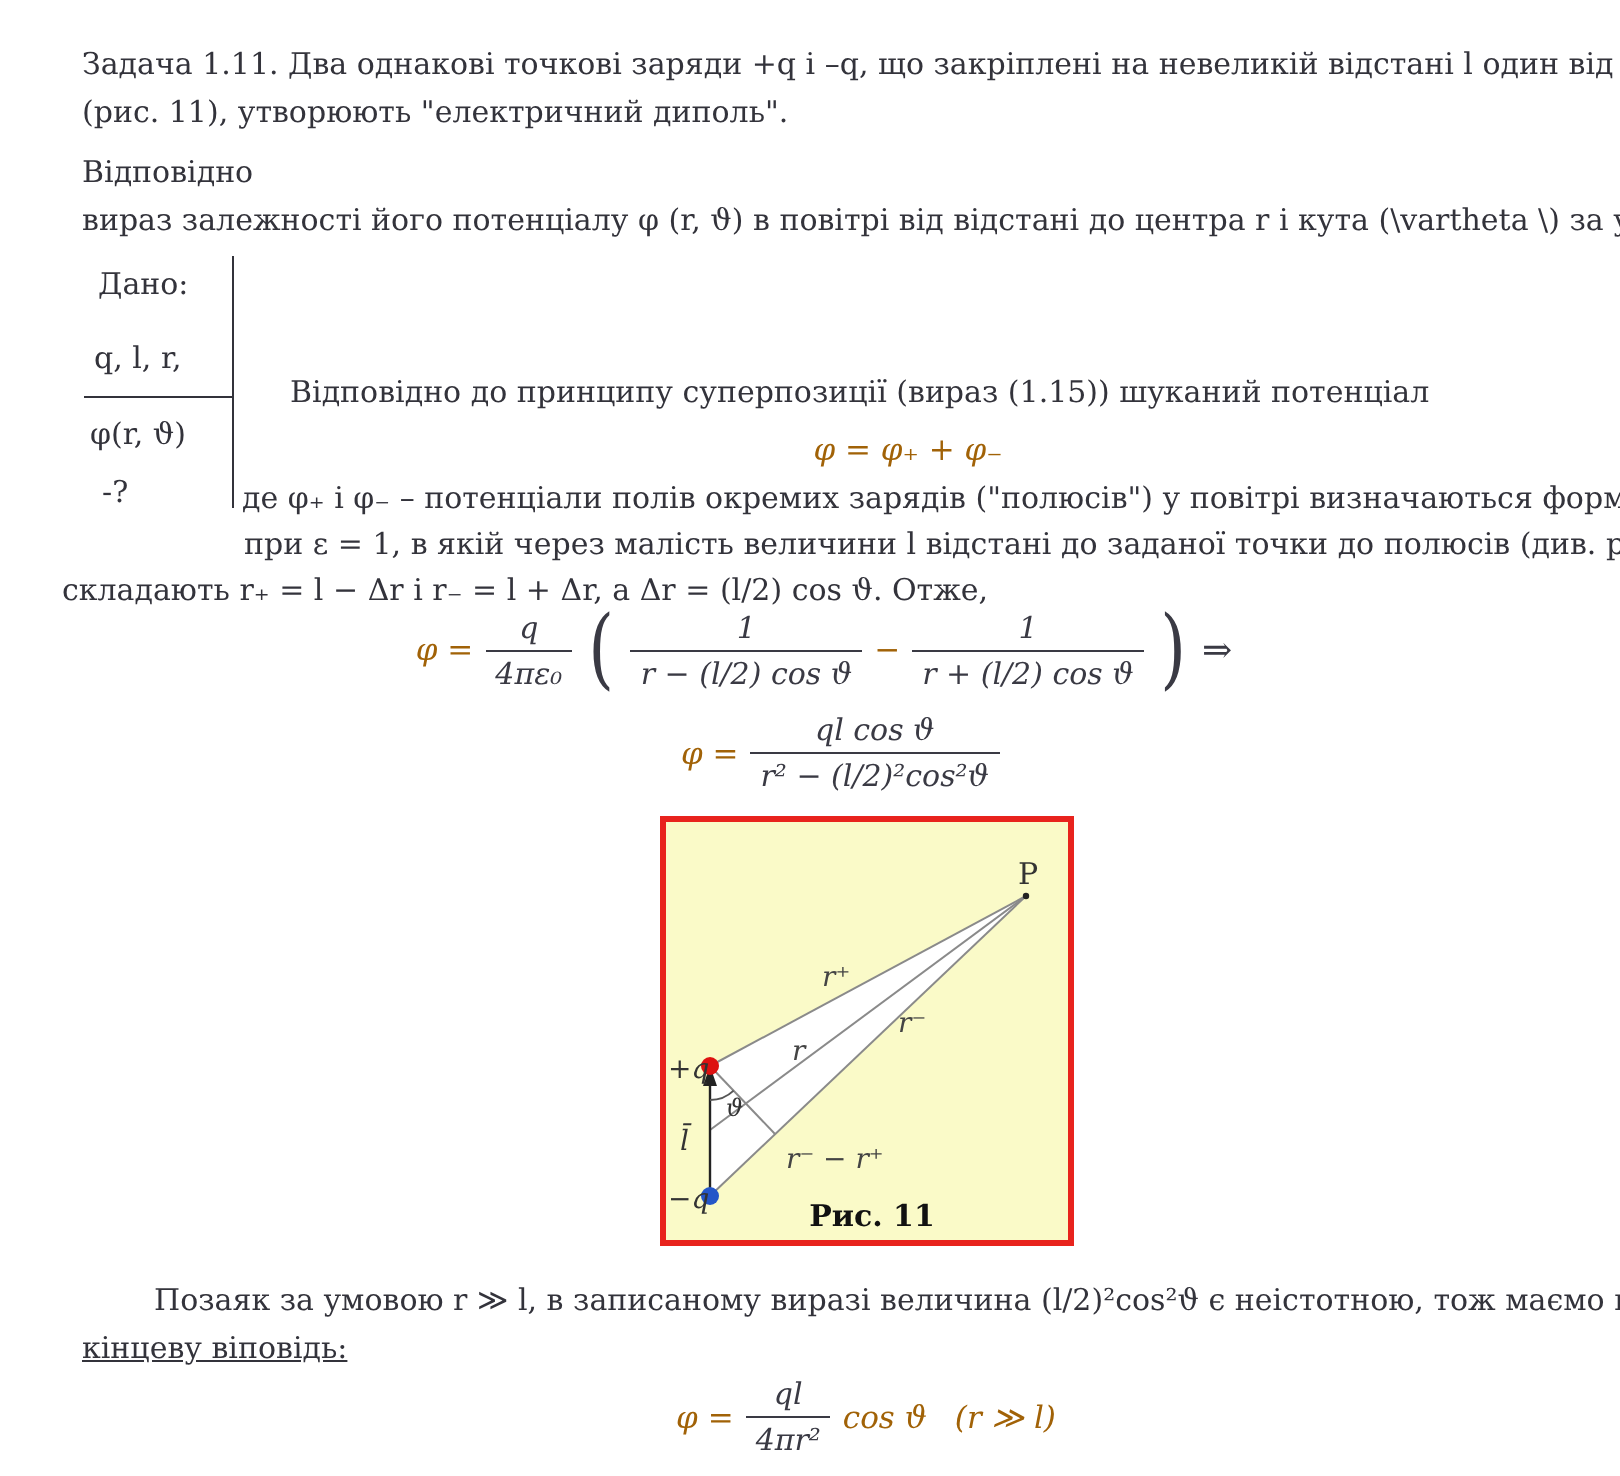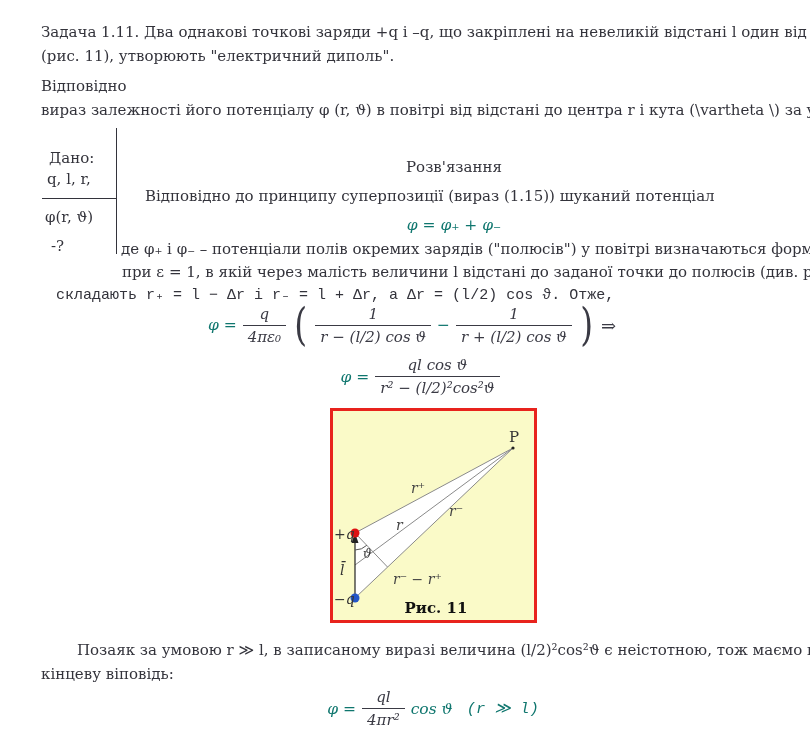--- a/index.html
+++ b/index.html
@@ -5,21 +5,21 @@
   html,body{margin:0;padding:0;background:#ffffff;}
   .page{position:relative;width:810px;height:738px;background:#ffffff;
         font-family:"DejaVu Serif","Liberation Serif",serif;color:#33333b;
         font-size:15px;overflow:hidden;}
   .abs{position:absolute;white-space:nowrap;line-height:1.45;}
   .b{font-weight:normal;}
   .it{}
   .ctr{text-align:center;}
   .frow{position:absolute;display:flex;align-items:center;justify-content:center;
         gap:6px;white-space:nowrap;color:#3a3a44;}
-  .math{font-style:italic;font-size:15.5px;color:#0f766e;}
+  .math{font-style:italic;font-size:15.5px;color:#a16207;}
   .fr{display:inline-block;text-align:center;vertical-align:middle;font-style:italic;font-size:15px;}
   .fr .num{display:block;padding:0 5px 2px 5px;border-bottom:1px solid #3a3a44;}
   .fr .den{display:block;padding:2px 5px 0 5px;}
   .paren{font-size:44px;font-weight:400;font-style:normal;line-height:1;
          transform:scaleX(.75);display:inline-block;color:#3a3a44;}
   .arrow{font-size:18px;font-style:normal;color:#3a3a44;}
   .hline{position:absolute;left:42px;top:198px;width:74px;border-top:1.6px solid #33333b;}
   .vline{position:absolute;left:116px;top:128px;height:126px;border-left:1.6px solid #33333b;}
   .figbox{position:absolute;left:330px;top:408px;width:201px;height:209px;
           border:3px solid #e8231d;background:#fafac8;}
@@ -30,35 +30,34 @@
 
 <div class="page">
 
   <div class="abs" style="left:41px;top:22px;"><span class="b">Задача 1.11.</span><span> Два однакові точкові заряди +q і –q, що закріплені на невеликій відстані l один від одного</span></div>
   <div class="abs" style="left:41px;top:46px;">(рис. 11), утворюють "електричний диполь".</div>
 
   <div class="abs b" style="left:41px;top:76px;">Відповідно</div>
   <div class="abs" style="left:41px;top:100px;">вираз залежності його потенціалу  φ (r, ϑ) в повітрі від відстані до центра r і кута (\vartheta \) за умови r ≫ l.</div>
 
   <div>
-    <div class="abs" style="left:49px;top:148px;">Дано:</div>
+    <div class="abs" style="left:49px;top:132px;">Дано:</div>
     <div class="abs it" style="left:47px;top:169px;">q, l, r,</div>
     <div class="hline"></div>
     <div class="abs it" style="left:45px;top:207px;">φ(r, ϑ)</div>
     <div class="abs" style="left:51px;top:236px;">-?</div>
     <div class="vline"></div>
   </div>
 
-  <div class="abs b ctr" style="left:120px;top:157px;width:668px;">Розв'язання</div>
   <div class="abs" style="left:145px;top:186px;">Відповідно до принципу суперпозиції (вираз (1.15)) шуканий потенціал</div>
   <div class="abs ctr math" style="left:120px;top:214px;width:668px;">φ = φ₊ + φ₋</div>
 
   <div class="abs" style="left:121px;top:239px;">де φ₊ і φ₋ – потенціали полів окремих зарядів ("полюсів") у повітрі визначаються формулою (1.16)</div>
   <div class="abs" style="left:122px;top:262px;">при ε = 1, в якій через малість величини l відстані до заданої точки до полюсів (див. рис.  11)</div>
-  <div class="abs" style="left:56px;top:285px;font-family:Liberation Mono, monospace;">складають r₊ = l − Δr і r₋ = l + Δr, а  Δr = (l/2) cos ϑ. Отже,</div>
+  <div class="abs" style="left:31px;top:285px;">складають r₊ = l − Δr і r₋ = l + Δr, а  Δr = (l/2) cos ϑ. Отже,</div>
 
   <div class="frow" style="left:14px;right:0;top:303px;">
     <span class="math">φ =</span>
     <span class="fr">
         <span class="num">q</span>
         <span class="den">4πε₀</span>
       </span>
     <span class="paren">(</span>
     <span class="fr">
         <span class="num">1</span>
@@ -108,25 +107,25 @@
       <text x="63" y="119" font-size="14" font-style="italic" fill="#444444">r</text>
       <text x="116" y="105" font-size="14" font-style="italic" fill="#444444">r⁻</text>
       <text x="7" y="164" font-size="14" font-style="italic" fill="#333333">l̄</text>
       <text x="30" y="147" font-size="12" font-style="italic" fill="#333333">ϑ</text>
       <text x="60" y="173" font-size="14" font-style="italic" fill="#444444">r⁻ − r⁺</text>
       <text x="103" y="202" font-size="15" font-weight="bold" fill="#111111" text-anchor="middle">Рис. 11</text>
     </svg>
   </div>
 
   <div class="abs" style="left:77px;top:640px;">Позаяк за умовою r ≫ l, в записаному виразі величина (l/2)²cos²ϑ є неістотною, тож маємо наступну</div>
-  <div class="abs" style="left:41px;top:664px;">кінцеву віповідь:</div>
+  <div class="abs" style="left:41px;top:664px;text-decoration:underline;">кінцеву віповідь:</div>
 
   <div class="frow" style="left:56px;right:0;top:688px;">
     <span class="math">φ =</span>
     <span class="fr">
         <span class="num">ql</span>
         <span class="den">4πr²</span>
       </span>
     <span class="math">cos ϑ</span>
-    <span class="math" style="margin-left:8px;font-family:Liberation Mono, monospace;">(r ≫ l)</span>
+    <span class="math" style="margin-left:8px;">(r ≫ l)</span>
   </div>
 
 </div>
 
 </body></html>

